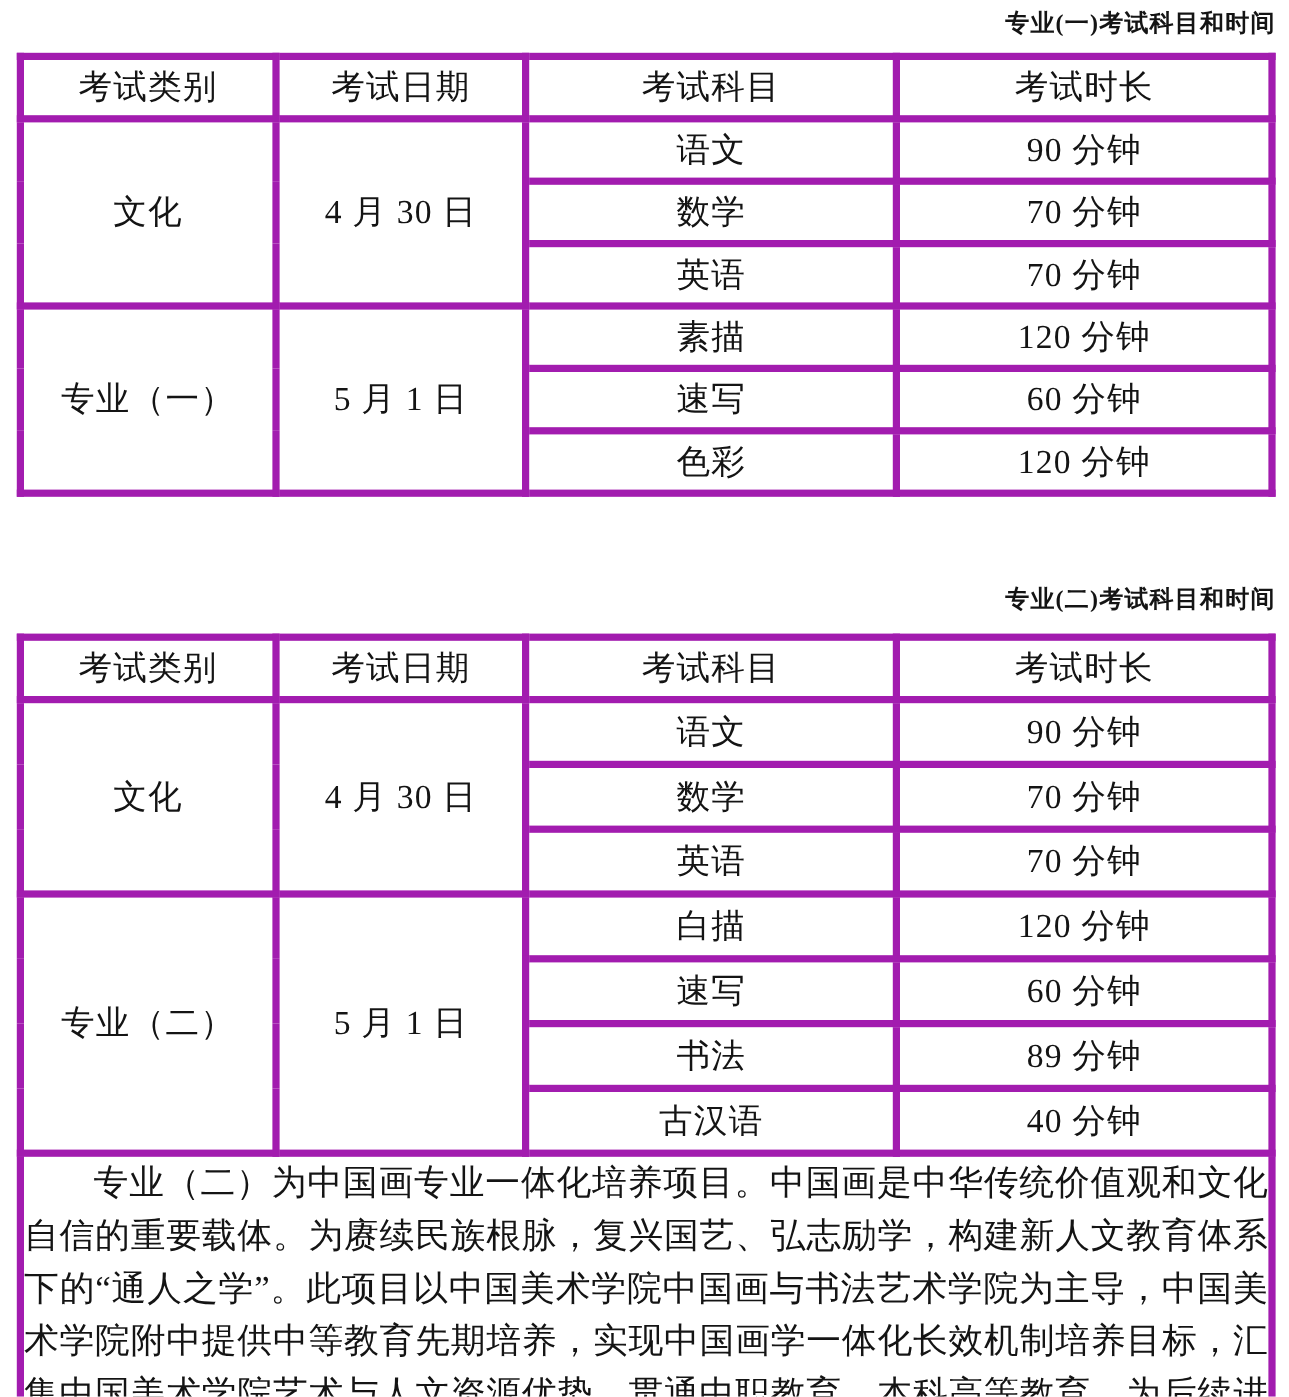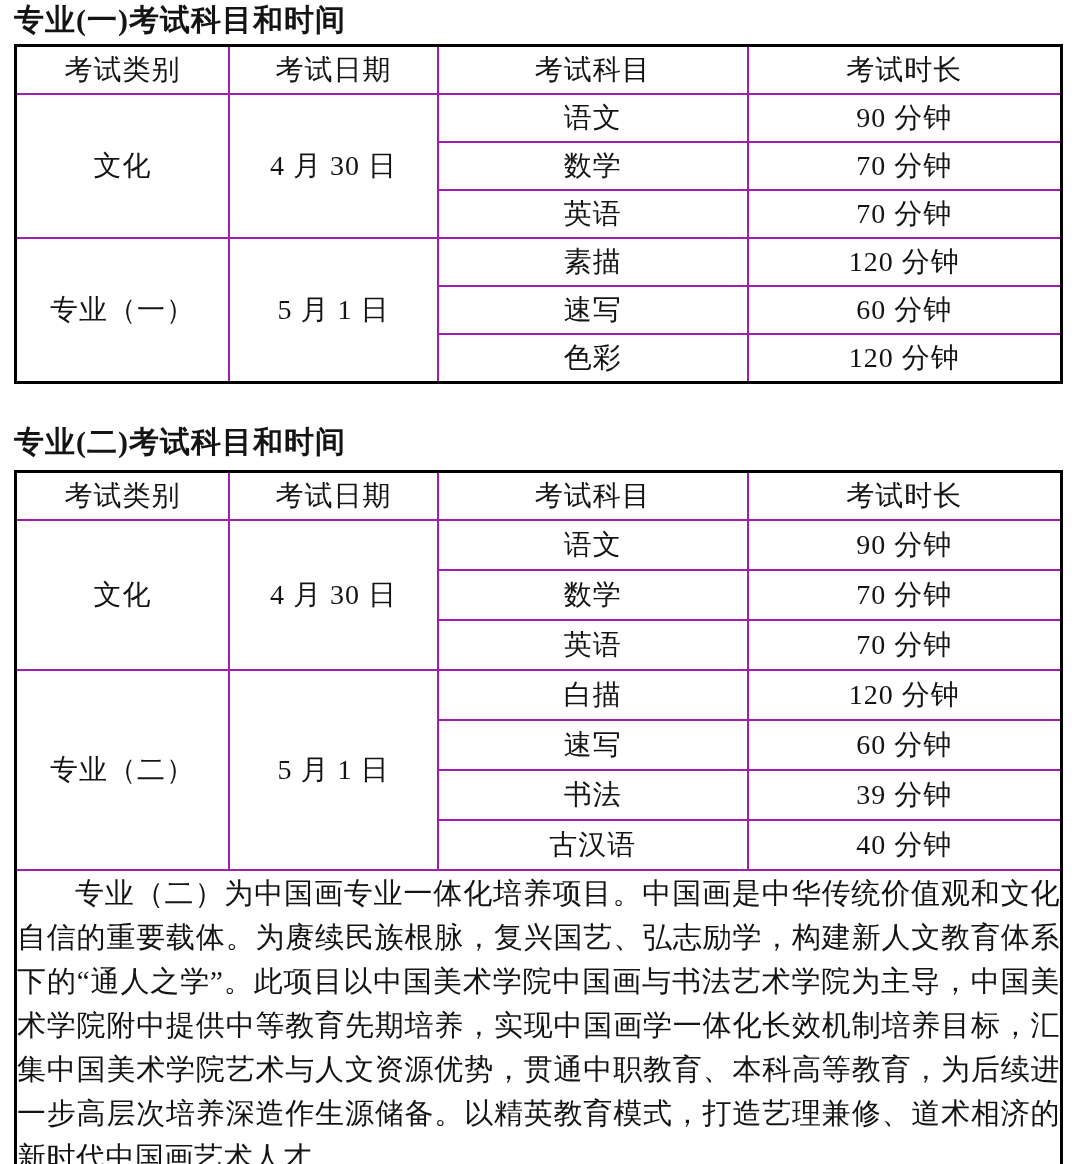--- a/index.html
+++ b/index.html
@@ -11,40 +11,40 @@
     width: 1074px;
     height: 1164px;
     box-sizing: border-box;
     padding: 4px 11px 0 14px;
     background: #ffffff;
     color: #141414;
     font-family: "Liberation Serif", "DejaVu Serif", serif;
     overflow: hidden;
   }
   .table-title {
-    text-align: left;
-    font-size: 30px;
+    text-align: right;
+    font-size: 20px;
     font-weight: bold;
     letter-spacing: 1px;
     margin: 0 0 8px 0;
     line-height: 32px;
   }
   .table-title.second {
-    margin-top: 42px;
+    margin-top: 70px;
     margin-bottom: 12px;
   }
   table.exam-table {
     width: 100%;
     border-collapse: collapse;
     border: 3px solid #000;
     table-layout: fixed;
   }
   table.exam-table th,
   table.exam-table td {
-    border: 2px solid #a21caf;
+    border: 6px solid #a21caf;
     text-align: center;
     vertical-align: middle;
     font-size: 28px;
     font-weight: normal;
     padding: 0;
     letter-spacing: 1px;
   }
   table.exam-table th { height: 46px; }
   table.t1 td { height: 46px; }
   table.t2 td { height: 48px; }
@@ -158,21 +158,21 @@
         <td rowspan="4">5 月 1 日</td>
         <td>白描</td>
         <td>120 分钟</td>
       </tr>
       <tr>
         <td>速写</td>
         <td>60 分钟</td>
       </tr>
       <tr>
         <td>书法</td>
-        <td>39 分钟</td>
+        <td>89 分钟</td>
       </tr>
       <tr>
         <td>古汉语</td>
         <td>40 分钟</td>
       </tr>
       <tr>
         <td class="note-cell" colspan="4">
           <p class="note-text">专业（二）为中国画专业一体化培养项目。中国画是中华传统价值观和文化自信的重要载体。为赓续民族根脉，复兴国艺、弘志励学，构建新人文教育体系下的“通人之学”。此项目以中国美术学院中国画与书法艺术学院为主导，中国美术学院附中提供中等教育先期培养，实现中国画学一体化长效机制培养目标，汇集中国美术学院艺术与人文资源优势，贯通中职教育、本科高等教育，为后续进一步高层次培养深造作生源储备。以精英教育模式，打造艺理兼修、道术相济的新时代中国画艺术人才。</p>
         </td>
       </tr>

